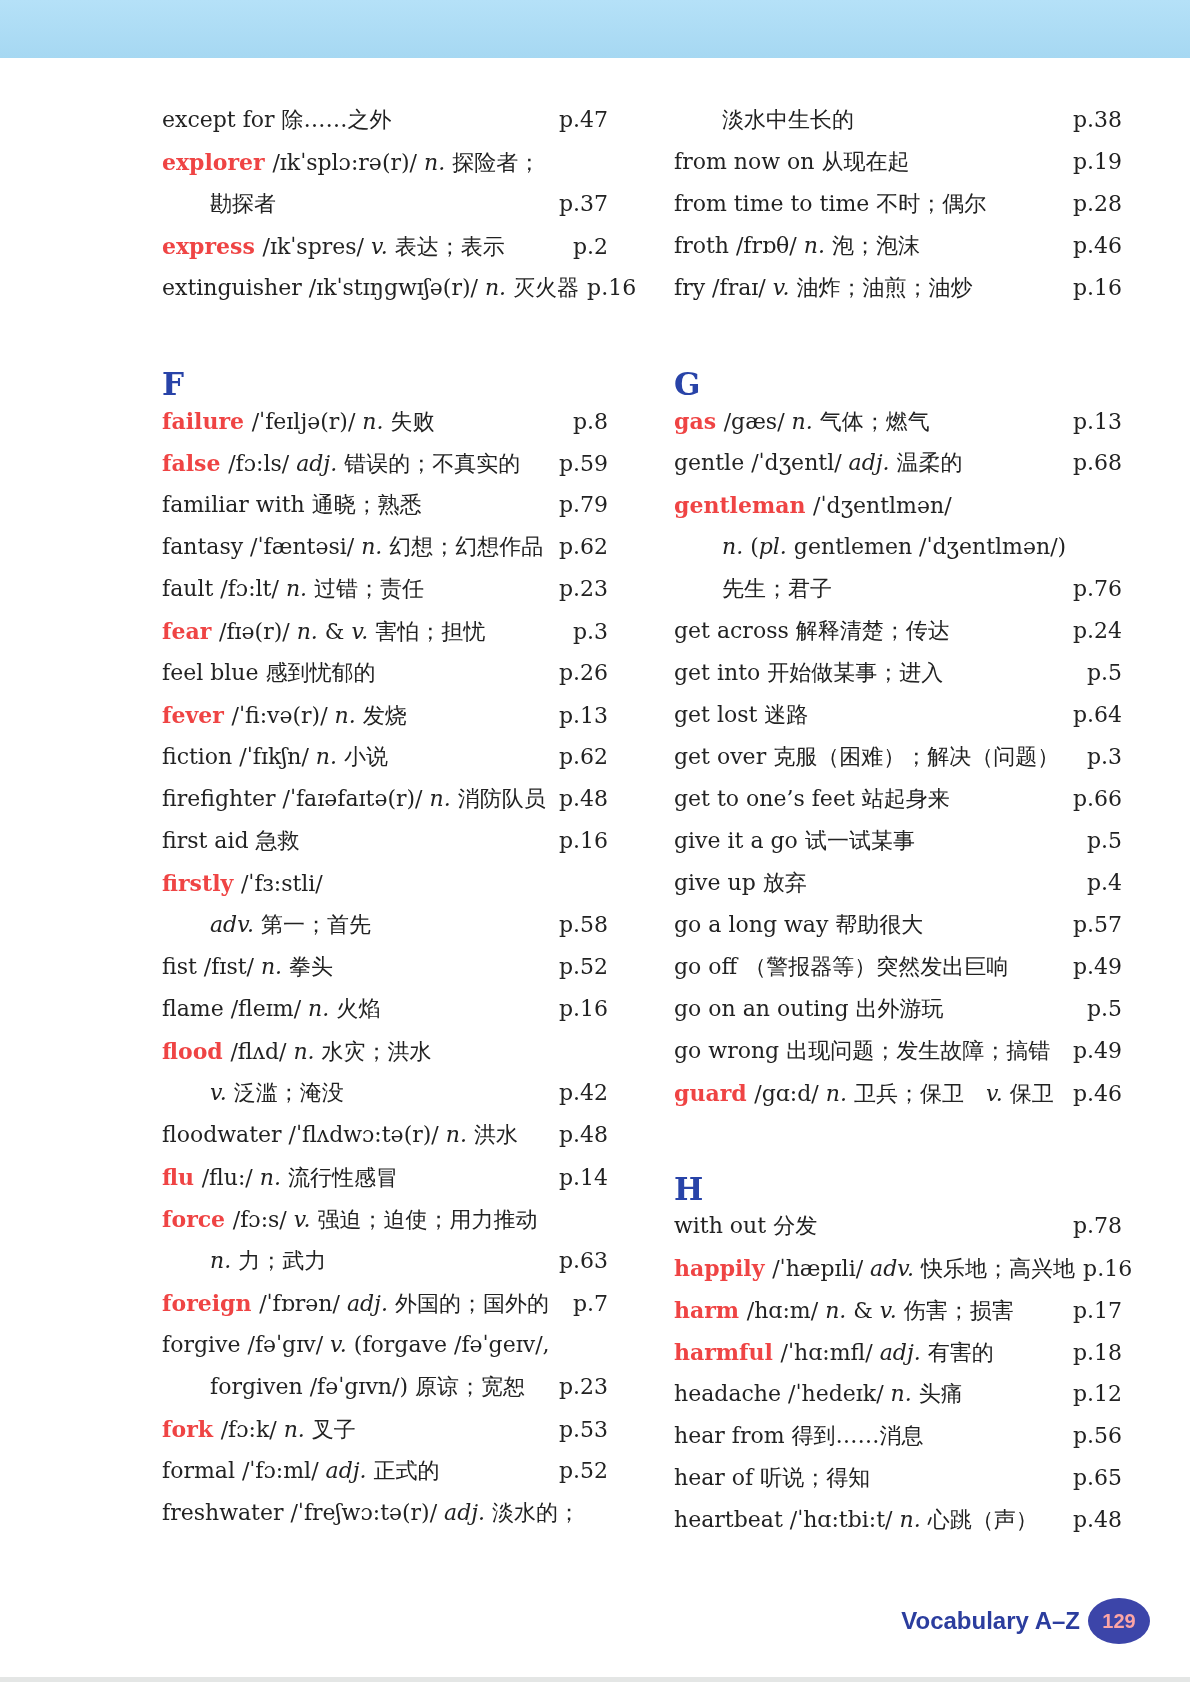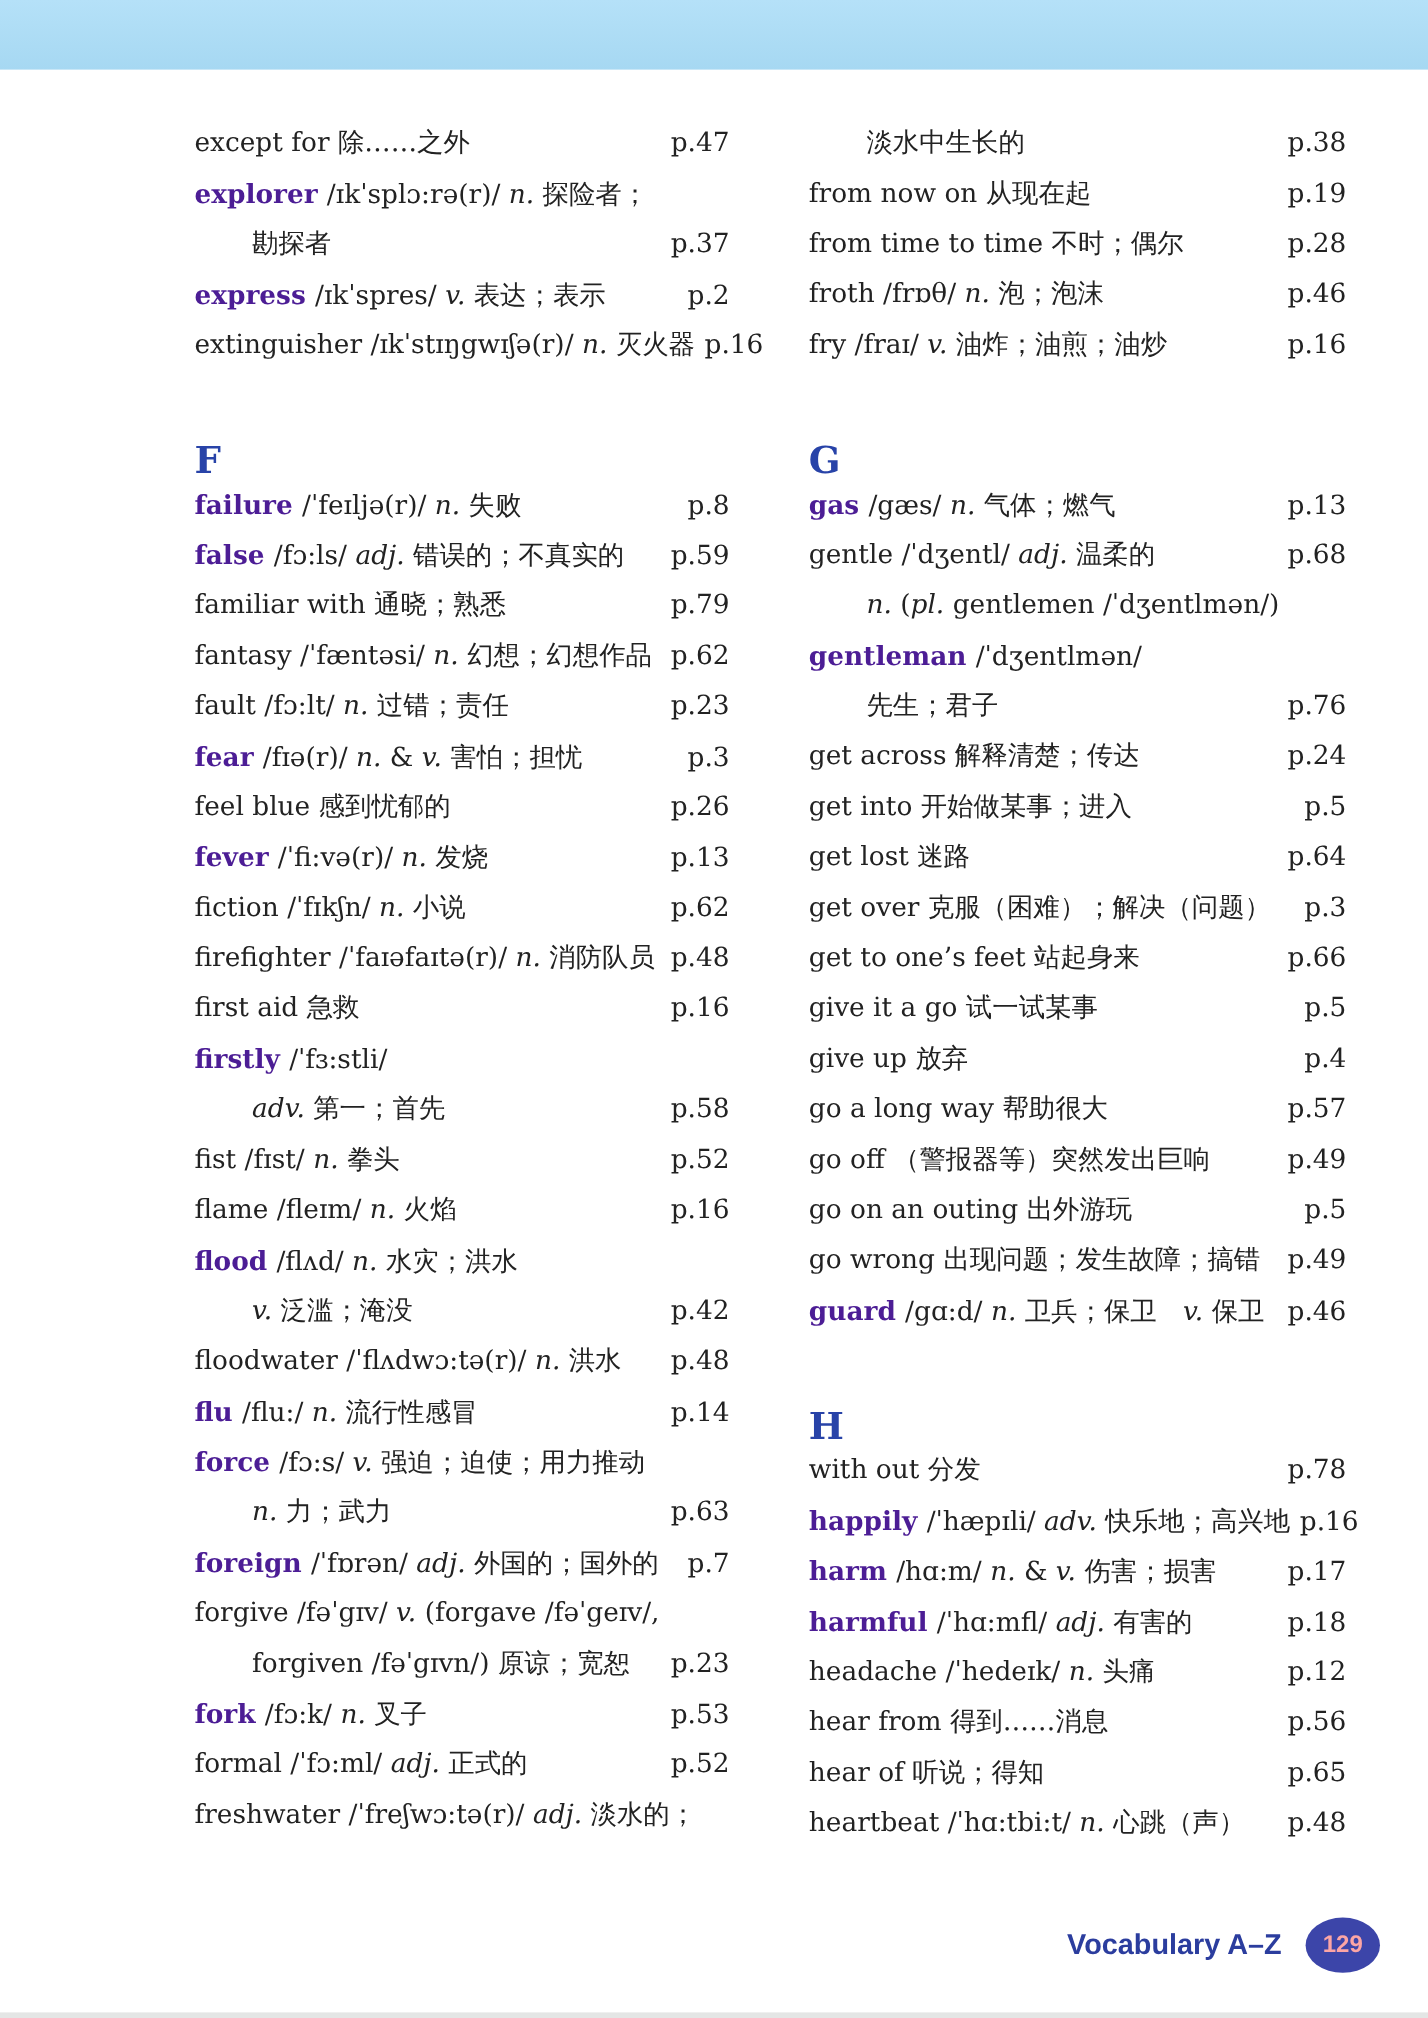--- a/index.html
+++ b/index.html
@@ -16,33 +16,33 @@
   }
   .col{position:absolute;top:99px;}
   #col-left{left:162px;width:446px;}
   #col-right{left:674px;width:448px;}
   .row{
     display:flex;justify-content:space-between;align-items:baseline;
     height:42px;line-height:42px;white-space:nowrap;
   }
   .txt{font-size:22px;color:#222222;}
   .txt.ind{padding-left:48px;}
-  .seg-b{font-weight:700;color:#4c1d95;}
+  .seg-b{font-weight:700;color:#ef4444;}
   .seg-r{font-weight:400;}
   .seg-i{font-style:italic;}
   .seg-c{font-style:normal;}
   .pg{font-size:22px;color:#222222;margin-left:8px;}
   .section{
     height:44px;margin-top:47px;display:flex;align-items:flex-end;
     font-size:31px;font-weight:700;color:#2843a8;line-height:1;
     font-family:"DejaVu Serif","Liberation Serif",serif;
   }
   .footer{
     position:absolute;top:1596px;right:40px;height:50px;
-    display:flex;align-items:center;gap:20px;
+    display:flex;align-items:center;gap:8px;
   }
   .footer-label{
     font-family:"Liberation Sans","DejaVu Sans",sans-serif;
     font-size:24px;font-weight:700;color:#2b3d9e;
   }
   .badge{
     width:62px;height:46px;border-radius:50%;background:#3c45a9;
     color:#fca5a5;display:flex;align-items:center;justify-content:center;
     font-family:"Liberation Sans","DejaVu Sans",sans-serif;
     font-size:20px;font-weight:700;
@@ -208,25 +208,25 @@
     <div class="section">G</div>
     <div class="row">
       <span class="txt"><span class="seg-b">gas </span><span class="seg-r">/gæs/ </span><span class="seg-i">n. </span><span class="seg-c">气体；燃气</span></span>
       <span class="pg">p.13</span>
     </div>
     <div class="row">
       <span class="txt"><span class="seg-r">gentle /ˈdʒentl/ </span><span class="seg-i">adj. </span><span class="seg-c">温柔的</span></span>
       <span class="pg">p.68</span>
     </div>
     <div class="row">
+      <span class="txt"><span class="seg-b">gentleman </span><span class="seg-r">/ˈdʒentlmən/</span></span>
+      <span class="pg"></span>
+    </div>
+    <div class="row">
       <span class="txt ind"><span class="seg-i">n. </span><span class="seg-r">(</span><span class="seg-i">pl. </span><span class="seg-r">gentlemen /ˈdʒentlmən/)</span></span>
-      <span class="pg"></span>
-    </div>
-    <div class="row">
-      <span class="txt"><span class="seg-b">gentleman </span><span class="seg-r">/ˈdʒentlmən/</span></span>
       <span class="pg"></span>
     </div>
     <div class="row">
       <span class="txt ind"><span class="seg-c">先生；君子</span></span>
       <span class="pg">p.76</span>
     </div>
     <div class="row">
       <span class="txt"><span class="seg-r">get across </span><span class="seg-c">解释清楚；传达</span></span>
       <span class="pg">p.24</span>
     </div>

